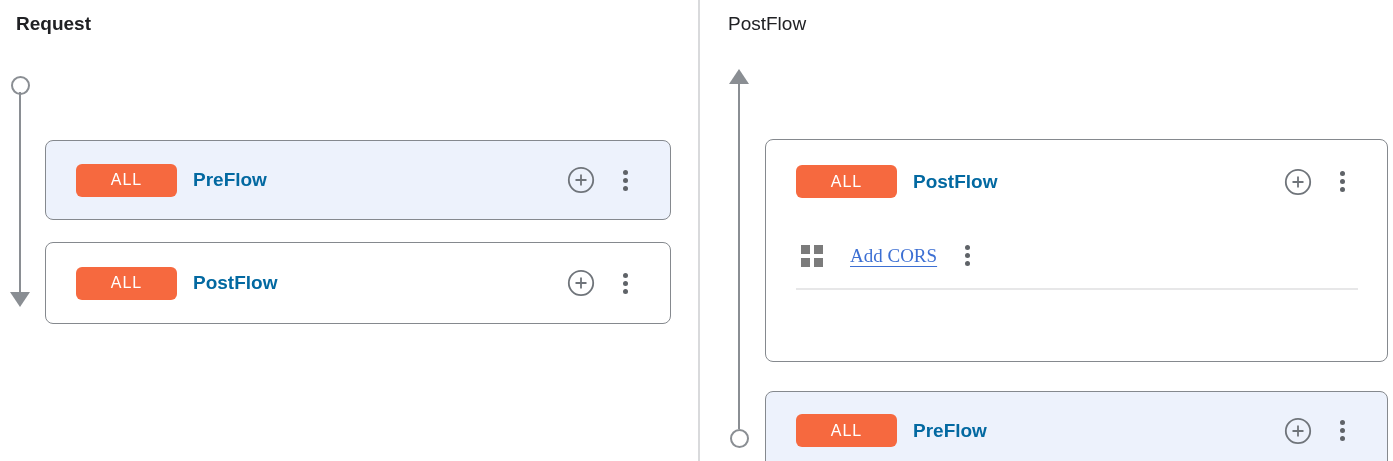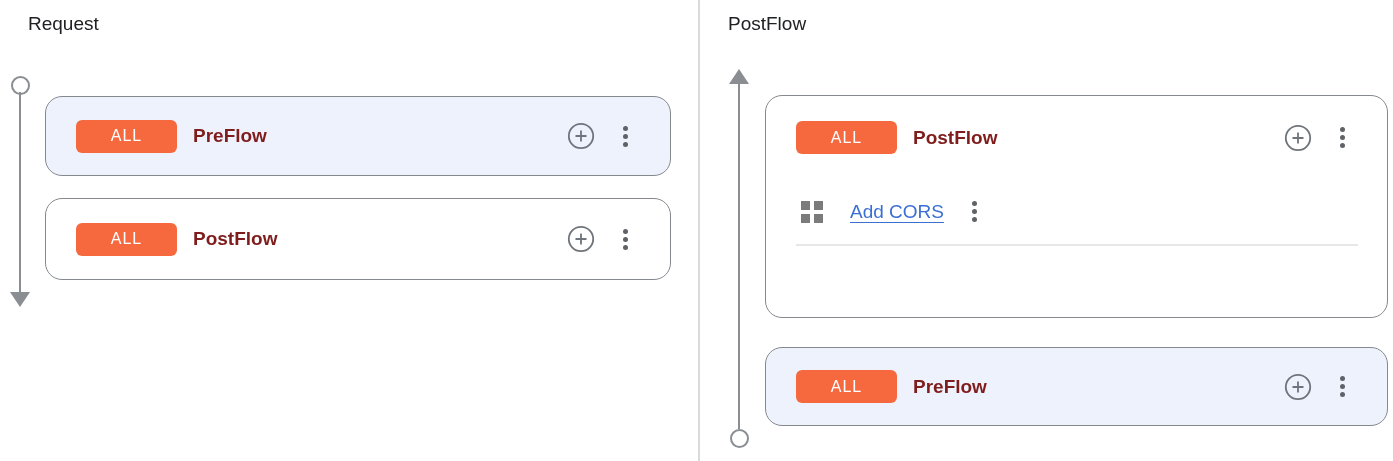--- a/index.html
+++ b/index.html
@@ -4,55 +4,55 @@
 <style>
   html, body { margin:0; padding:0; }
   body {
     width:1393px; height:461px; position:relative; overflow:hidden;
     background:#ffffff; color:#202124;
     font-family:"Liberation Sans", sans-serif;
   }
   .divider { position:absolute; left:698px; top:0; width:2px; height:461px; background:#d9dadc; }
 
   .panel-title { position:absolute; margin:0; font-size:19px; font-weight:400; color:#202124; }
-  .title-request  { left:28px;  top:13px; }
+  .title-request  { left:16px;  top:13px;font-weight:bold; }
   .title-response { left:728px; top:13px; }
 
   
   .rail-circle-top    { position:absolute; left:11px;  top:76px;  width:15px; height:15px; border:2px solid #8a8e93; border-radius:50%; background:#fff; }
   .rail-line-left     { position:absolute; left:19px;  top:92px;  width:2px;  height:200px; background:#8a8e93; }
   .rail-arrow-down    { position:absolute; left:10px;  top:292px; width:0; height:0; border-left:10px solid transparent; border-right:10px solid transparent; border-top:15px solid #8a8e93; }
   .rail-arrow-up      { position:absolute; left:729px; top:69px;  width:0; height:0; border-left:10px solid transparent; border-right:10px solid transparent; border-bottom:15px solid #8a8e93; }
   .rail-line-right    { position:absolute; left:738px; top:83px;  width:2px;  height:346px; background:#8a8e93; }
   .rail-circle-bottom { position:absolute; left:730px; top:429px; width:15px; height:15px; border:2px solid #8a8e93; border-radius:50%; background:#fff; }
 
   
-  .card { position:absolute; background:#fff; border:1px solid #85898e; border-radius:17px; box-sizing:border-box; }
+  .card { position:absolute; background:#fff; border:1px solid #85898e; border-radius:8px; box-sizing:border-box;margin-top:44px; }
   .card.highlight { background:#edf2fc; }
   .card-req-pre  { left:45px;  top:96px;  width:626px; height:80px; }
   .card-req-post { left:45px;  top:198px; width:626px; height:82px; }
   .card-res-post { left:765px; top:95px;  width:623px; height:223px; }
   .card-res-pre  { left:765px; top:347px; width:623px; height:79px; }
 
   .flow-header { display:flex; align-items:center; height:100%; padding:0 40px 0 30px; }
   .card-res-post .flow-header { height:83px; }
 
   .badge {
     display:flex; align-items:center; justify-content:center;
     min-width:101px; height:33px; box-sizing:border-box;
     background:#f6693f; color:#ffffff; font-size:16px; letter-spacing:1px;
     border-radius:6px;
   }
-  .flow-name { margin-left:16px; font-size:19px; font-weight:700; color:#7f1d1d; white-space:nowrap; }
+  .flow-name { margin-left:16px; font-size:19px; font-weight:700; color:#0369a1; white-space:nowrap; }
 
   .icon-plus { margin-left:auto; width:28px; height:28px; flex:0 0 auto; cursor:pointer; }
   .kebab { margin-left:26px; display:flex; flex-direction:column; gap:3px; padding:3px 2px; cursor:pointer; flex:0 0 auto; }
   .kebab .dot { width:5px; height:5px; border-radius:50%; background:#5f6368; }
 
-  .policy-row { display:flex; align-items:center; height:65px; padding:0 40px 0 35px; }
+  .policy-row { display:flex; align-items:center; height:65px; padding:0 40px 0 35px;font-family:Liberation Serif, serif; }
   .policy-row.second { height:71px; }
   .policy-icon { display:grid; grid-template-columns:9px 9px; grid-auto-rows:9px; gap:4px; flex:0 0 auto; }
   .policy-icon span { background:#7b7b7b; display:block; }
   .policy-link { margin-left:27px; font-size:19px; color:#3c6fd3; text-decoration:underline; text-underline-offset:4px; cursor:pointer; white-space:nowrap; }
   .policy-sep { height:2px; background:#e7e7e8; margin:0 29px 0 30px; }
 </style>
 </head>
 <body>
 
 <div class="divider"></div>

